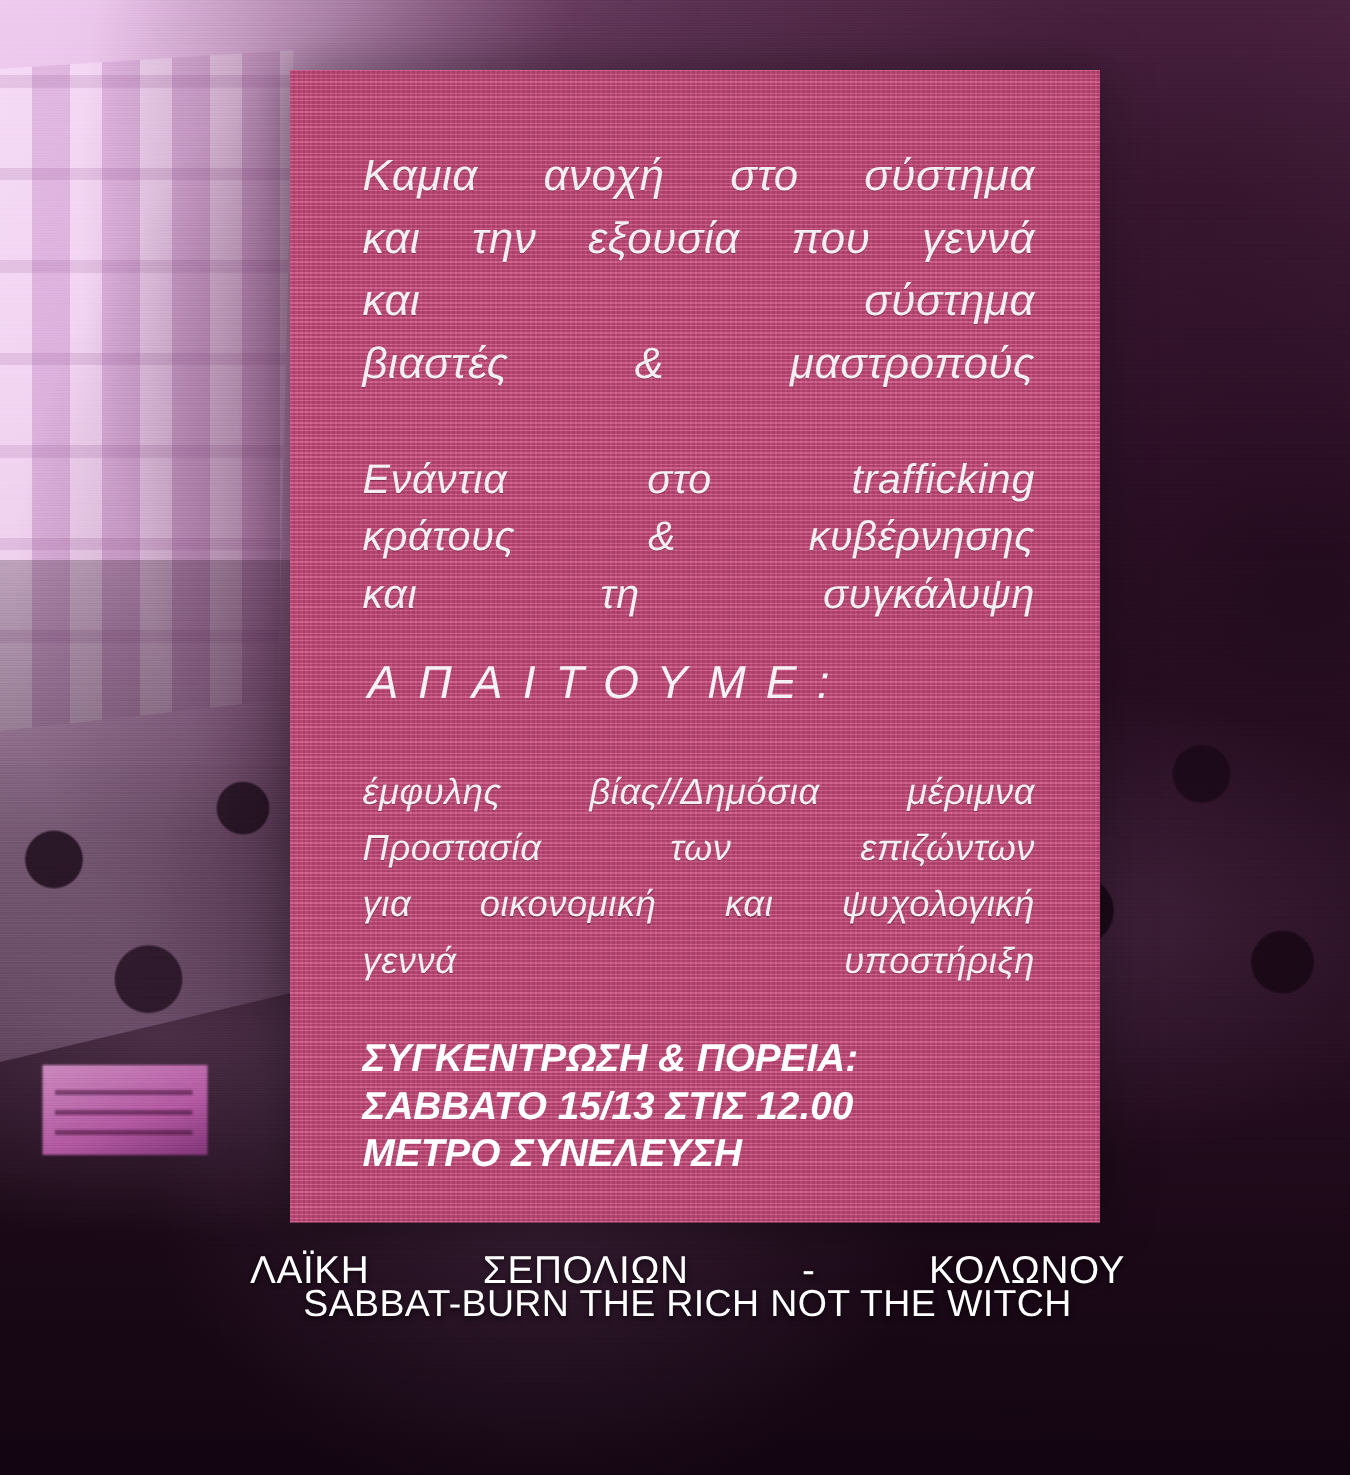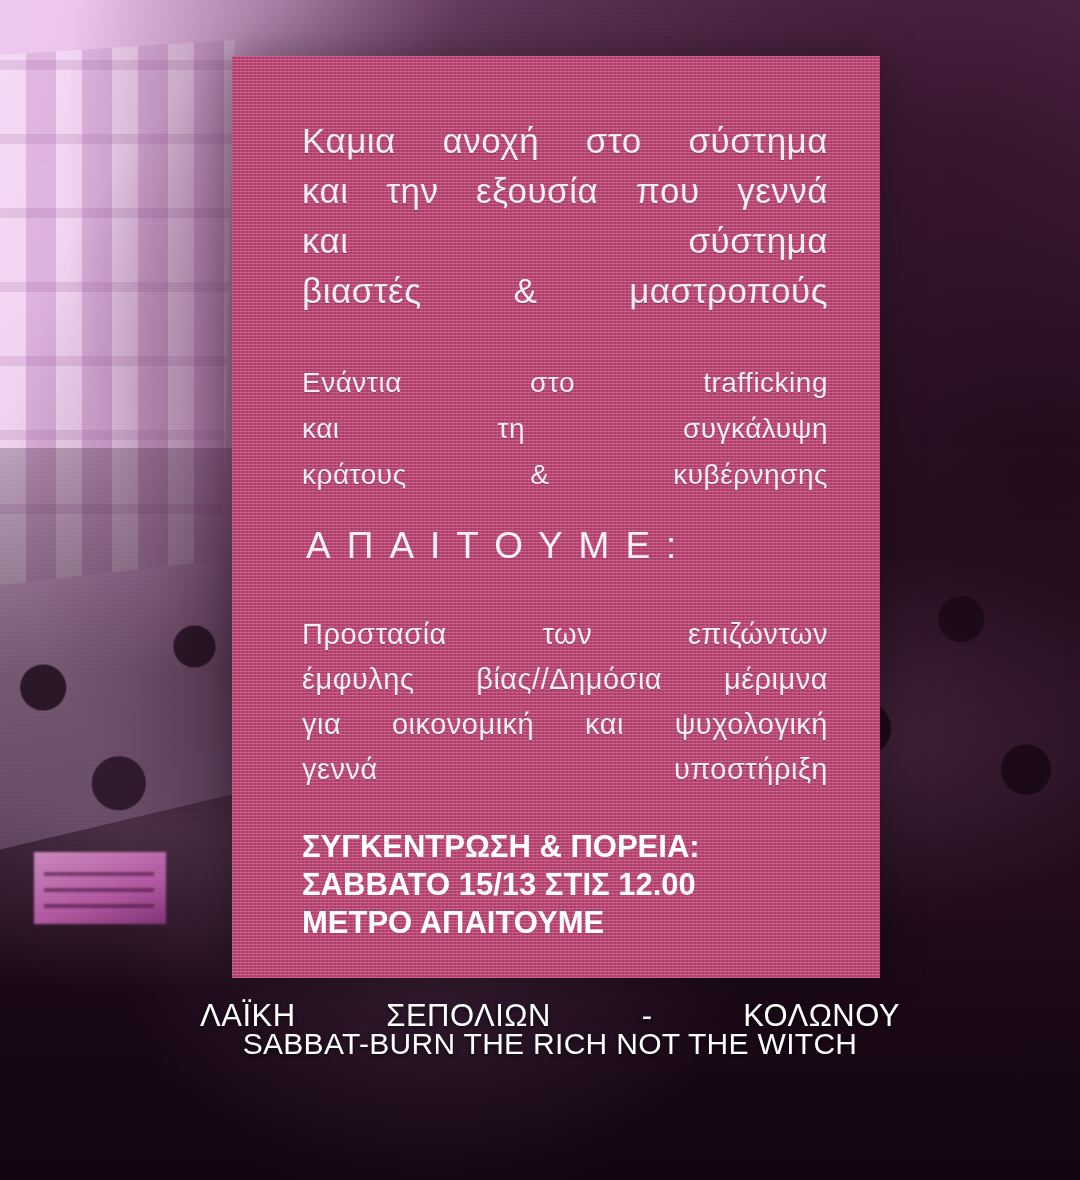--- a/index.html
+++ b/index.html
@@ -128,41 +128,42 @@
       repeating-linear-gradient(0deg,
         rgba(255,255,255,0.10) 0 1px,
         rgba(0,0,0,0.13) 1px 3px),
       repeating-linear-gradient(90deg,
         rgba(255,255,255,0.045) 0 2px,
         rgba(0,0,0,0.045) 2px 4px);
     box-shadow: 0 0 40px rgba(0,0,0,0.35);
   }
   .panel-inner {
     position: absolute;
-    left: 70px;
+    left: 58px;
     right: 52px;
     top: 60px;
+    font-style: italic;
   }
 
   .blk {
     color: #f2eef2;
     text-align: justify;
     text-align-last: justify;
     letter-spacing: .5px;
     text-shadow: 0 1px 0 rgba(0,0,0,0.25);
   }
   .blk-1 {
     font-size: 35px;
     line-height: 50px;
     font-weight: 400;
   }
   .blk-1 .line-a { font-weight: 400; }
   .gap-a { height: 44px; }
   .blk-2 {
-    font-size: 28px;
+    font-size: 33px;
     line-height: 46px;
   }
   .demand {
     margin-top: 26px;
     font-size: 37px;
     line-height: 44px;
     letter-spacing: 16px;
     color: #f5f1f5;
     text-align: left;
     text-align-last: left;
@@ -233,37 +234,37 @@
         <div class="line-a">Καμια ανοχή στο σύστημα</div>
         <div>και την εξουσία που γεννά</div>
         <div>και σύστημα</div>
         <div>βιαστές &amp; μαστροπούς</div>
       </div>
 
       <div class="gap-a"></div>
 
       <div class="blk blk-2">
         <div>Ενάντια στο trafficking</div>
+        <div>κράτους &amp; κυβέρνησης</div>
         <div>και τη συγκάλυψη</div>
-        <div>κράτους &amp; κυβέρνησης</div>
       </div>
 
       <div class="demand">ΑΠΑΙΤΟΥΜΕ:</div>
 
       <div class="blk blk-3">
+        <div>έμφυλης βίας//Δημόσια μέριμνα</div>
         <div>Προστασία των επιζώντων</div>
-        <div>έμφυλης βίας//Δημόσια μέριμνα</div>
         <div>για οικονομική και ψυχολογική</div>
         <div>γεννά υποστήριξη</div>
       </div>
 
       <div class="callout">
         <div>ΣΥΓΚΕΝΤΡΩΣΗ &amp; ΠΟΡΕΙΑ:</div>
         <div>ΣΑΒΒΑΤΟ 15/13 ΣΤΙΣ 12.00</div>
-        <div>ΜΕΤΡΟ ΑΠΑΙΤΟΥΜΕ</div>
+        <div>ΜΕΤΡΟ ΣΥΝΕΛΕΥΣΗ</div>
       </div>
 
     </div>
   </div>
 
   <div class="caption cap-1">
     <span class="cap-line">ΛΑΪΚΗ ΣΕΠΟΛΙΩΝ - ΚΟΛΩΝΟΥ</span>
   </div>
   <div class="caption cap-2">SABBAT-BURN THE RICH NOT THE WITCH</div>
 

